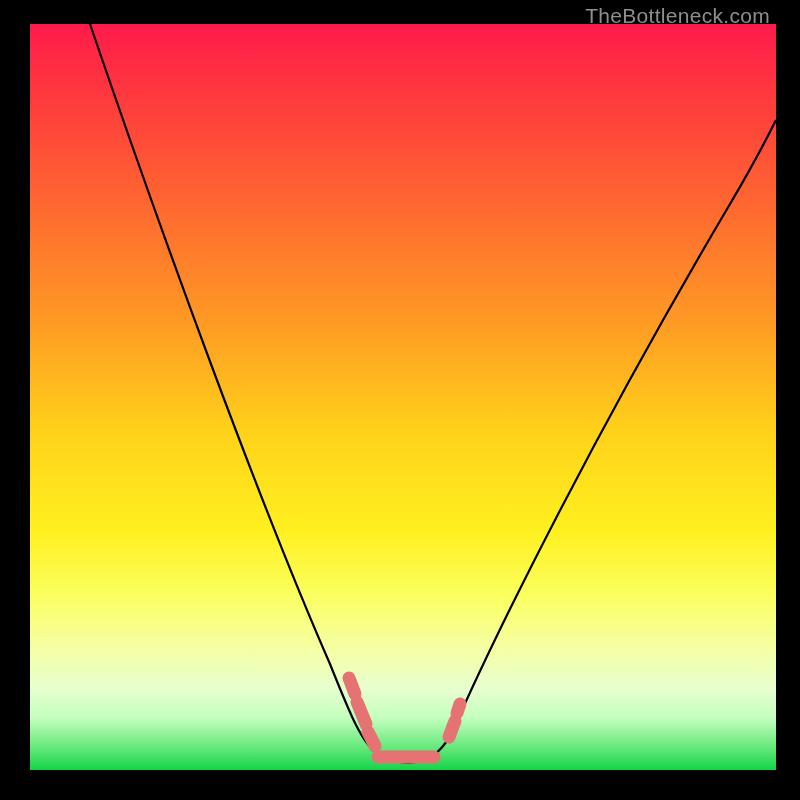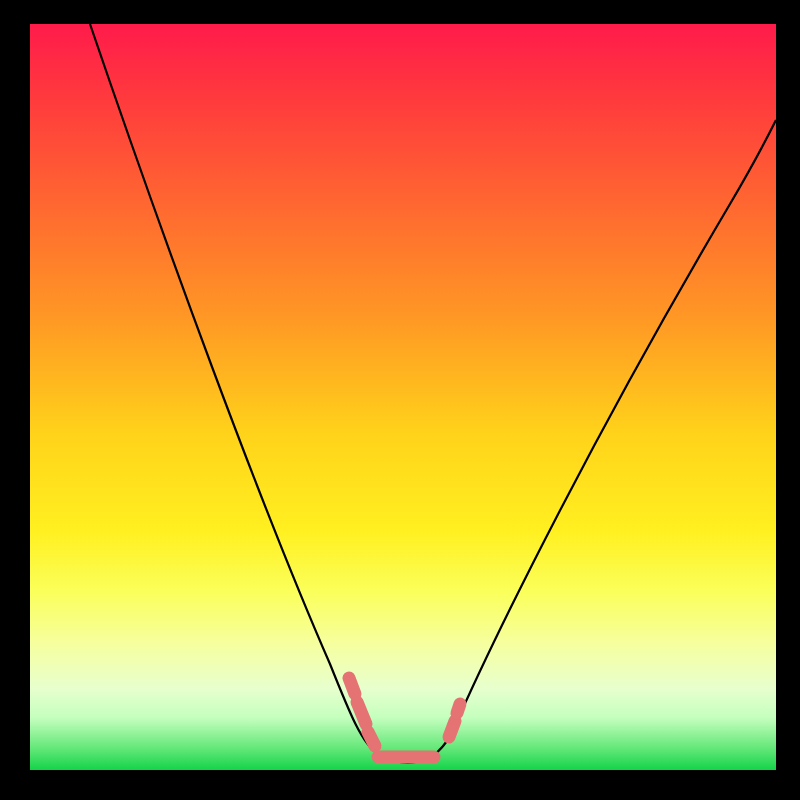--- a/index.html
+++ b/index.html
@@ -93,13 +93,14 @@
       <path class="dash" d="M 338 708 L 345 722"></path>
 
       <path class="dash" d="M 348 733 L 404 733"></path>
 
       <path class="dash" d="M 419 713 L 425 697"></path>
       <path class="dash" d="M 427 689 L 430 680"></path>
 
     </svg>
   </div>
 
+  <div class="watermark">TheBottleneck.com</div>
 </div>
 
 </body></html>

